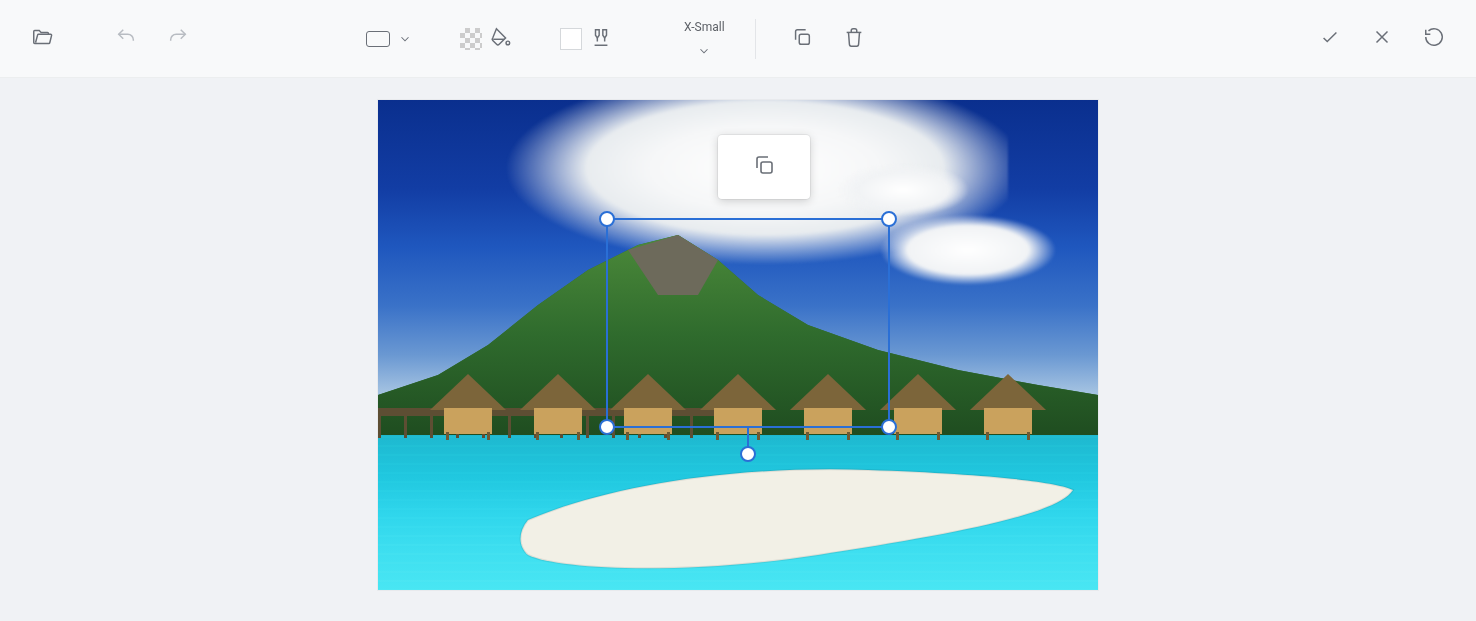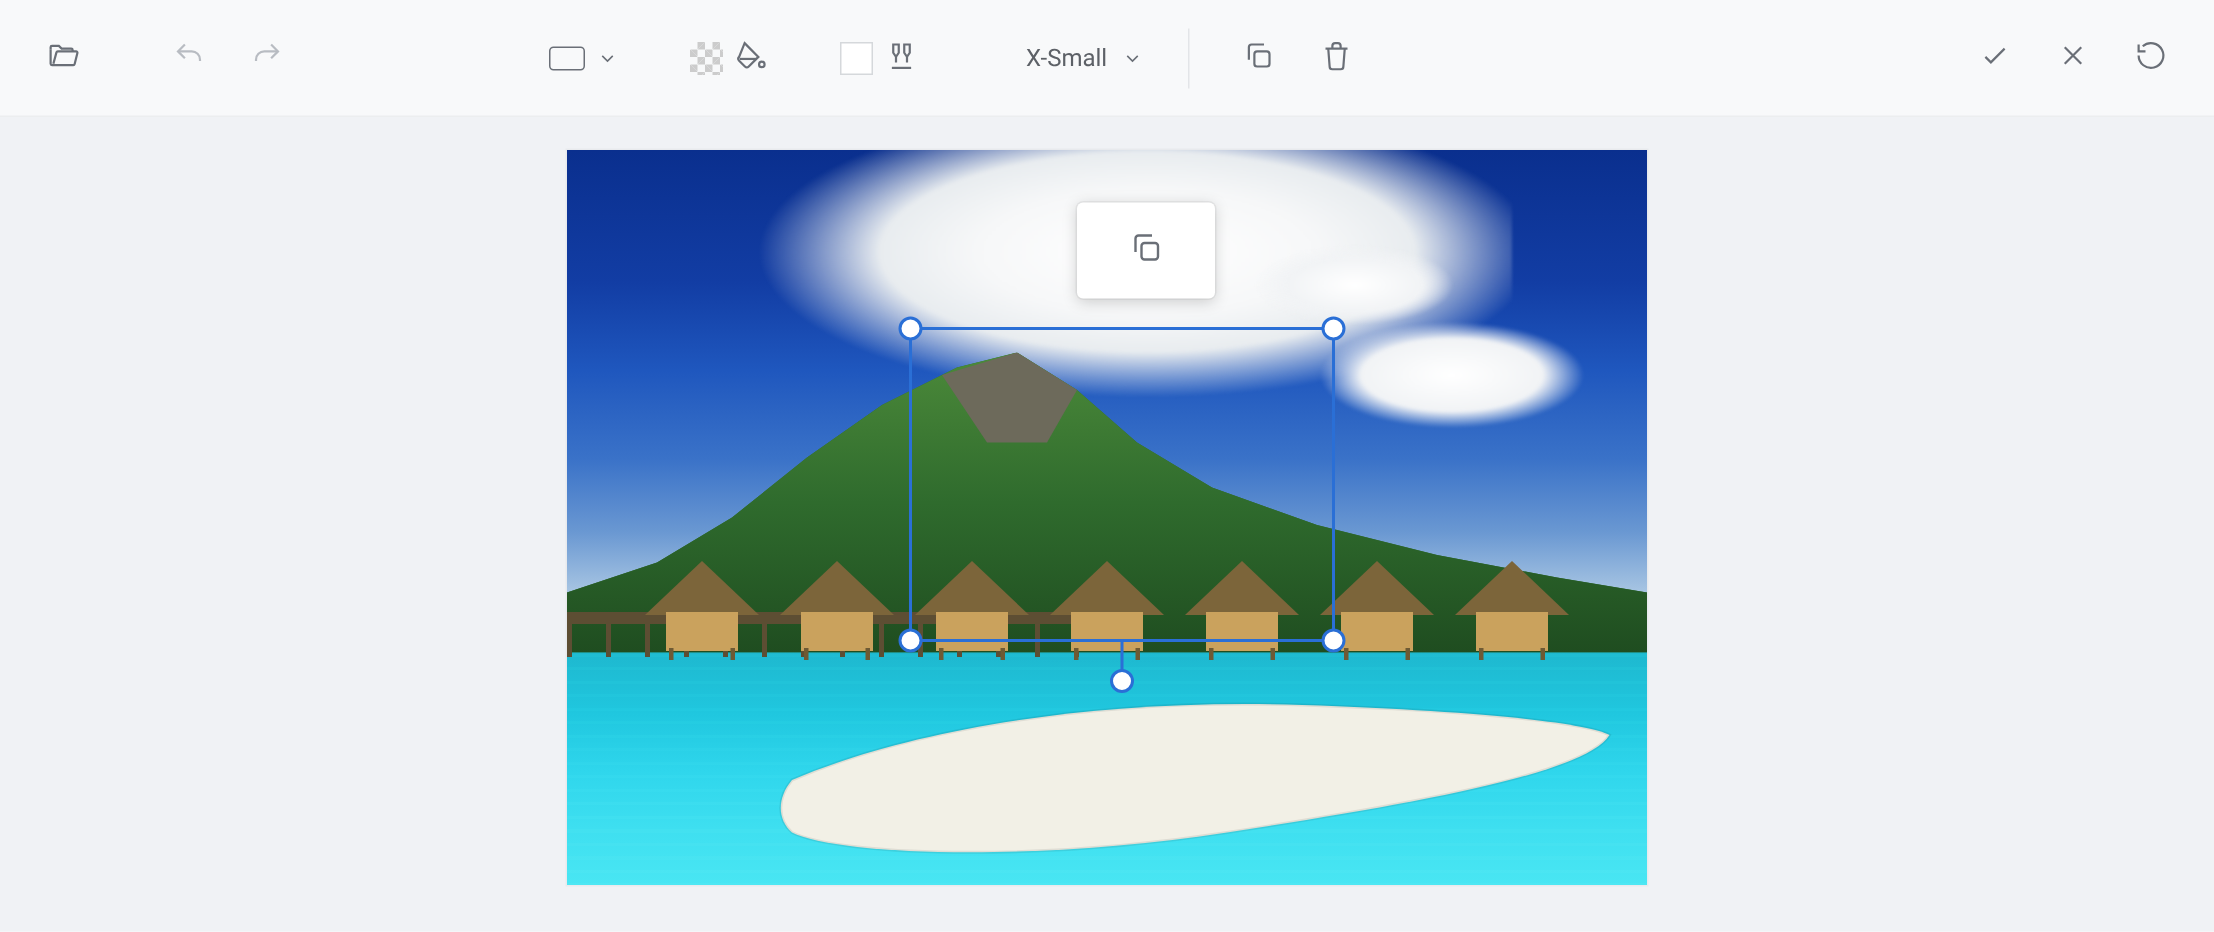--- a/index.html
+++ b/index.html
@@ -74,22 +74,22 @@
       linear-gradient(45deg,transparent 75%,#ccc 75%),
       linear-gradient(-45deg,transparent 75%,#ccc 75%);
     background-size: 10px 10px;
     background-position: 0 0, 0 5px, 5px -5px, -5px 0;
   }
   .swatch.white { background:#fff; border:1px solid #d5d8db;}
   .small-icon { width:22px; height:22px; stroke:#6a6f77; fill:none; stroke-width:1.6;}
 
   .size-combo {
     display:flex; align-items:center; gap:10px;
-    font-size: 16px; color:#5d6167;
-    cursor:pointer; padding:0 8px;
+    font-size: 12px; color:#5d6167;
+    cursor:pointer; padding:0 8px;flex-direction:column;
   }
 
   
   .canvas-wrap {
     position: relative;
     margin: 22px auto 0;
     width: 720px;
     height: 490px;
     background:#000;
     box-shadow: 0 0 0 1px rgba(0,0,0,0.03);

